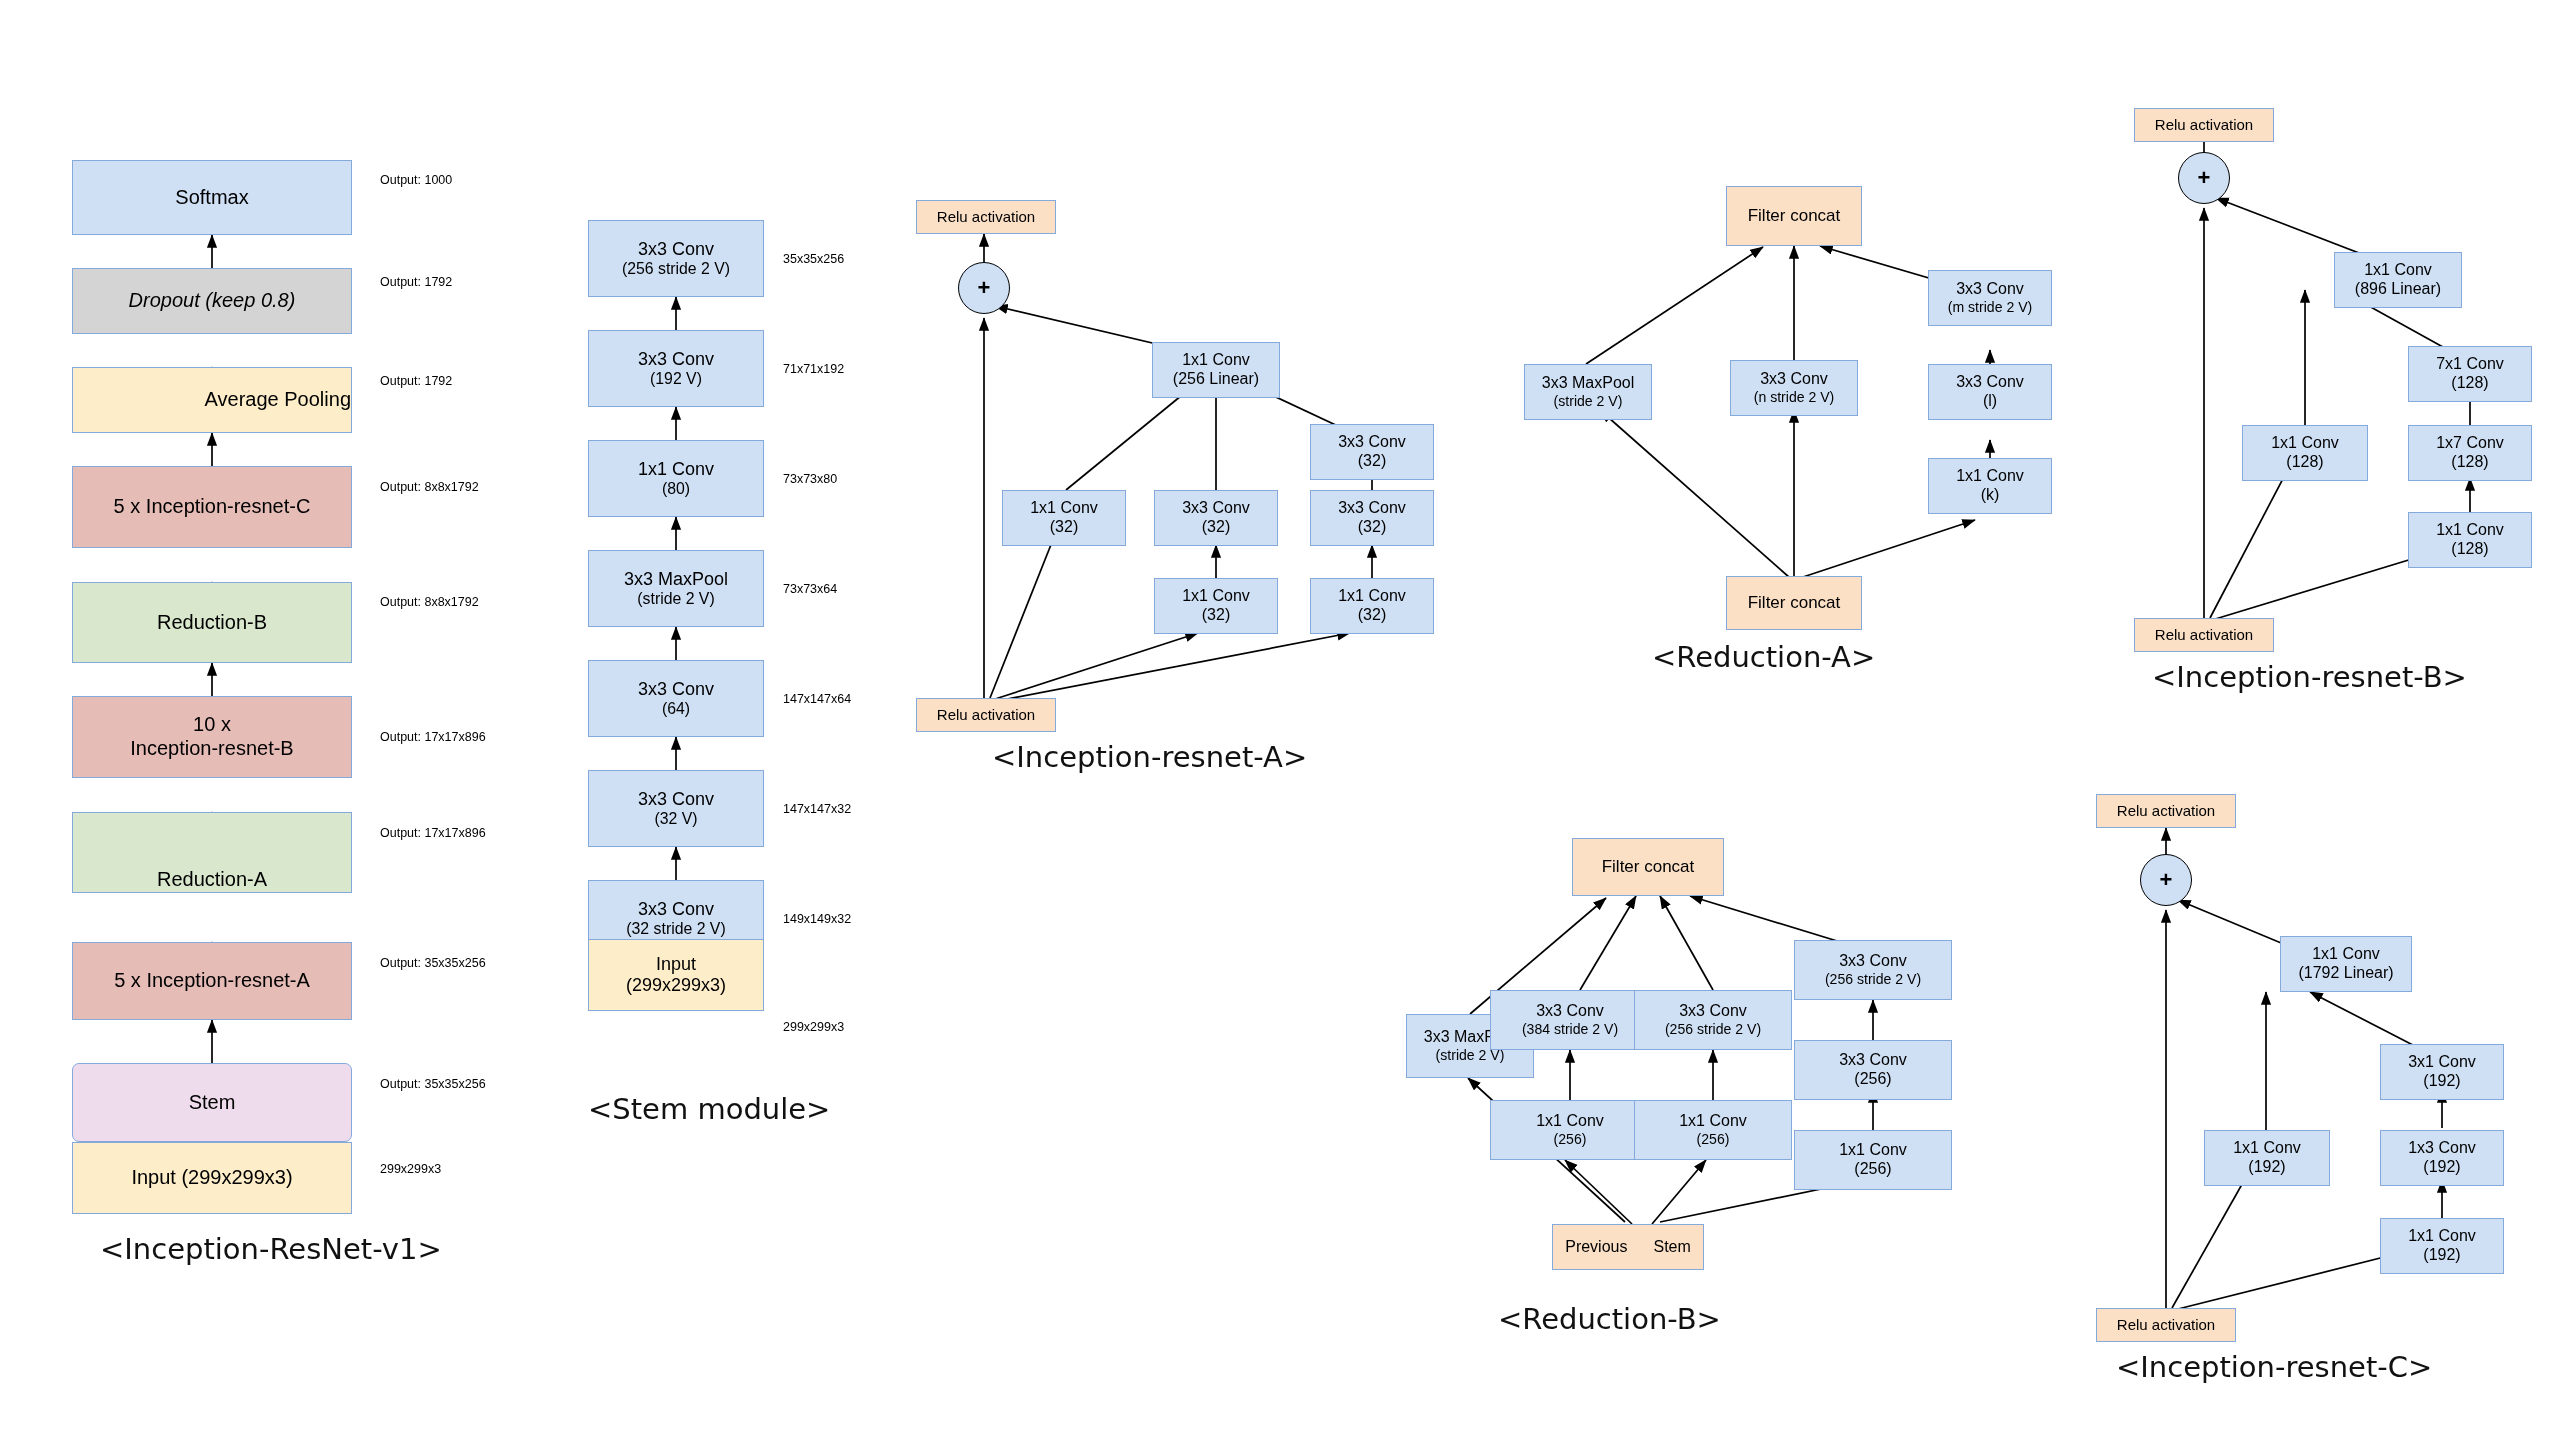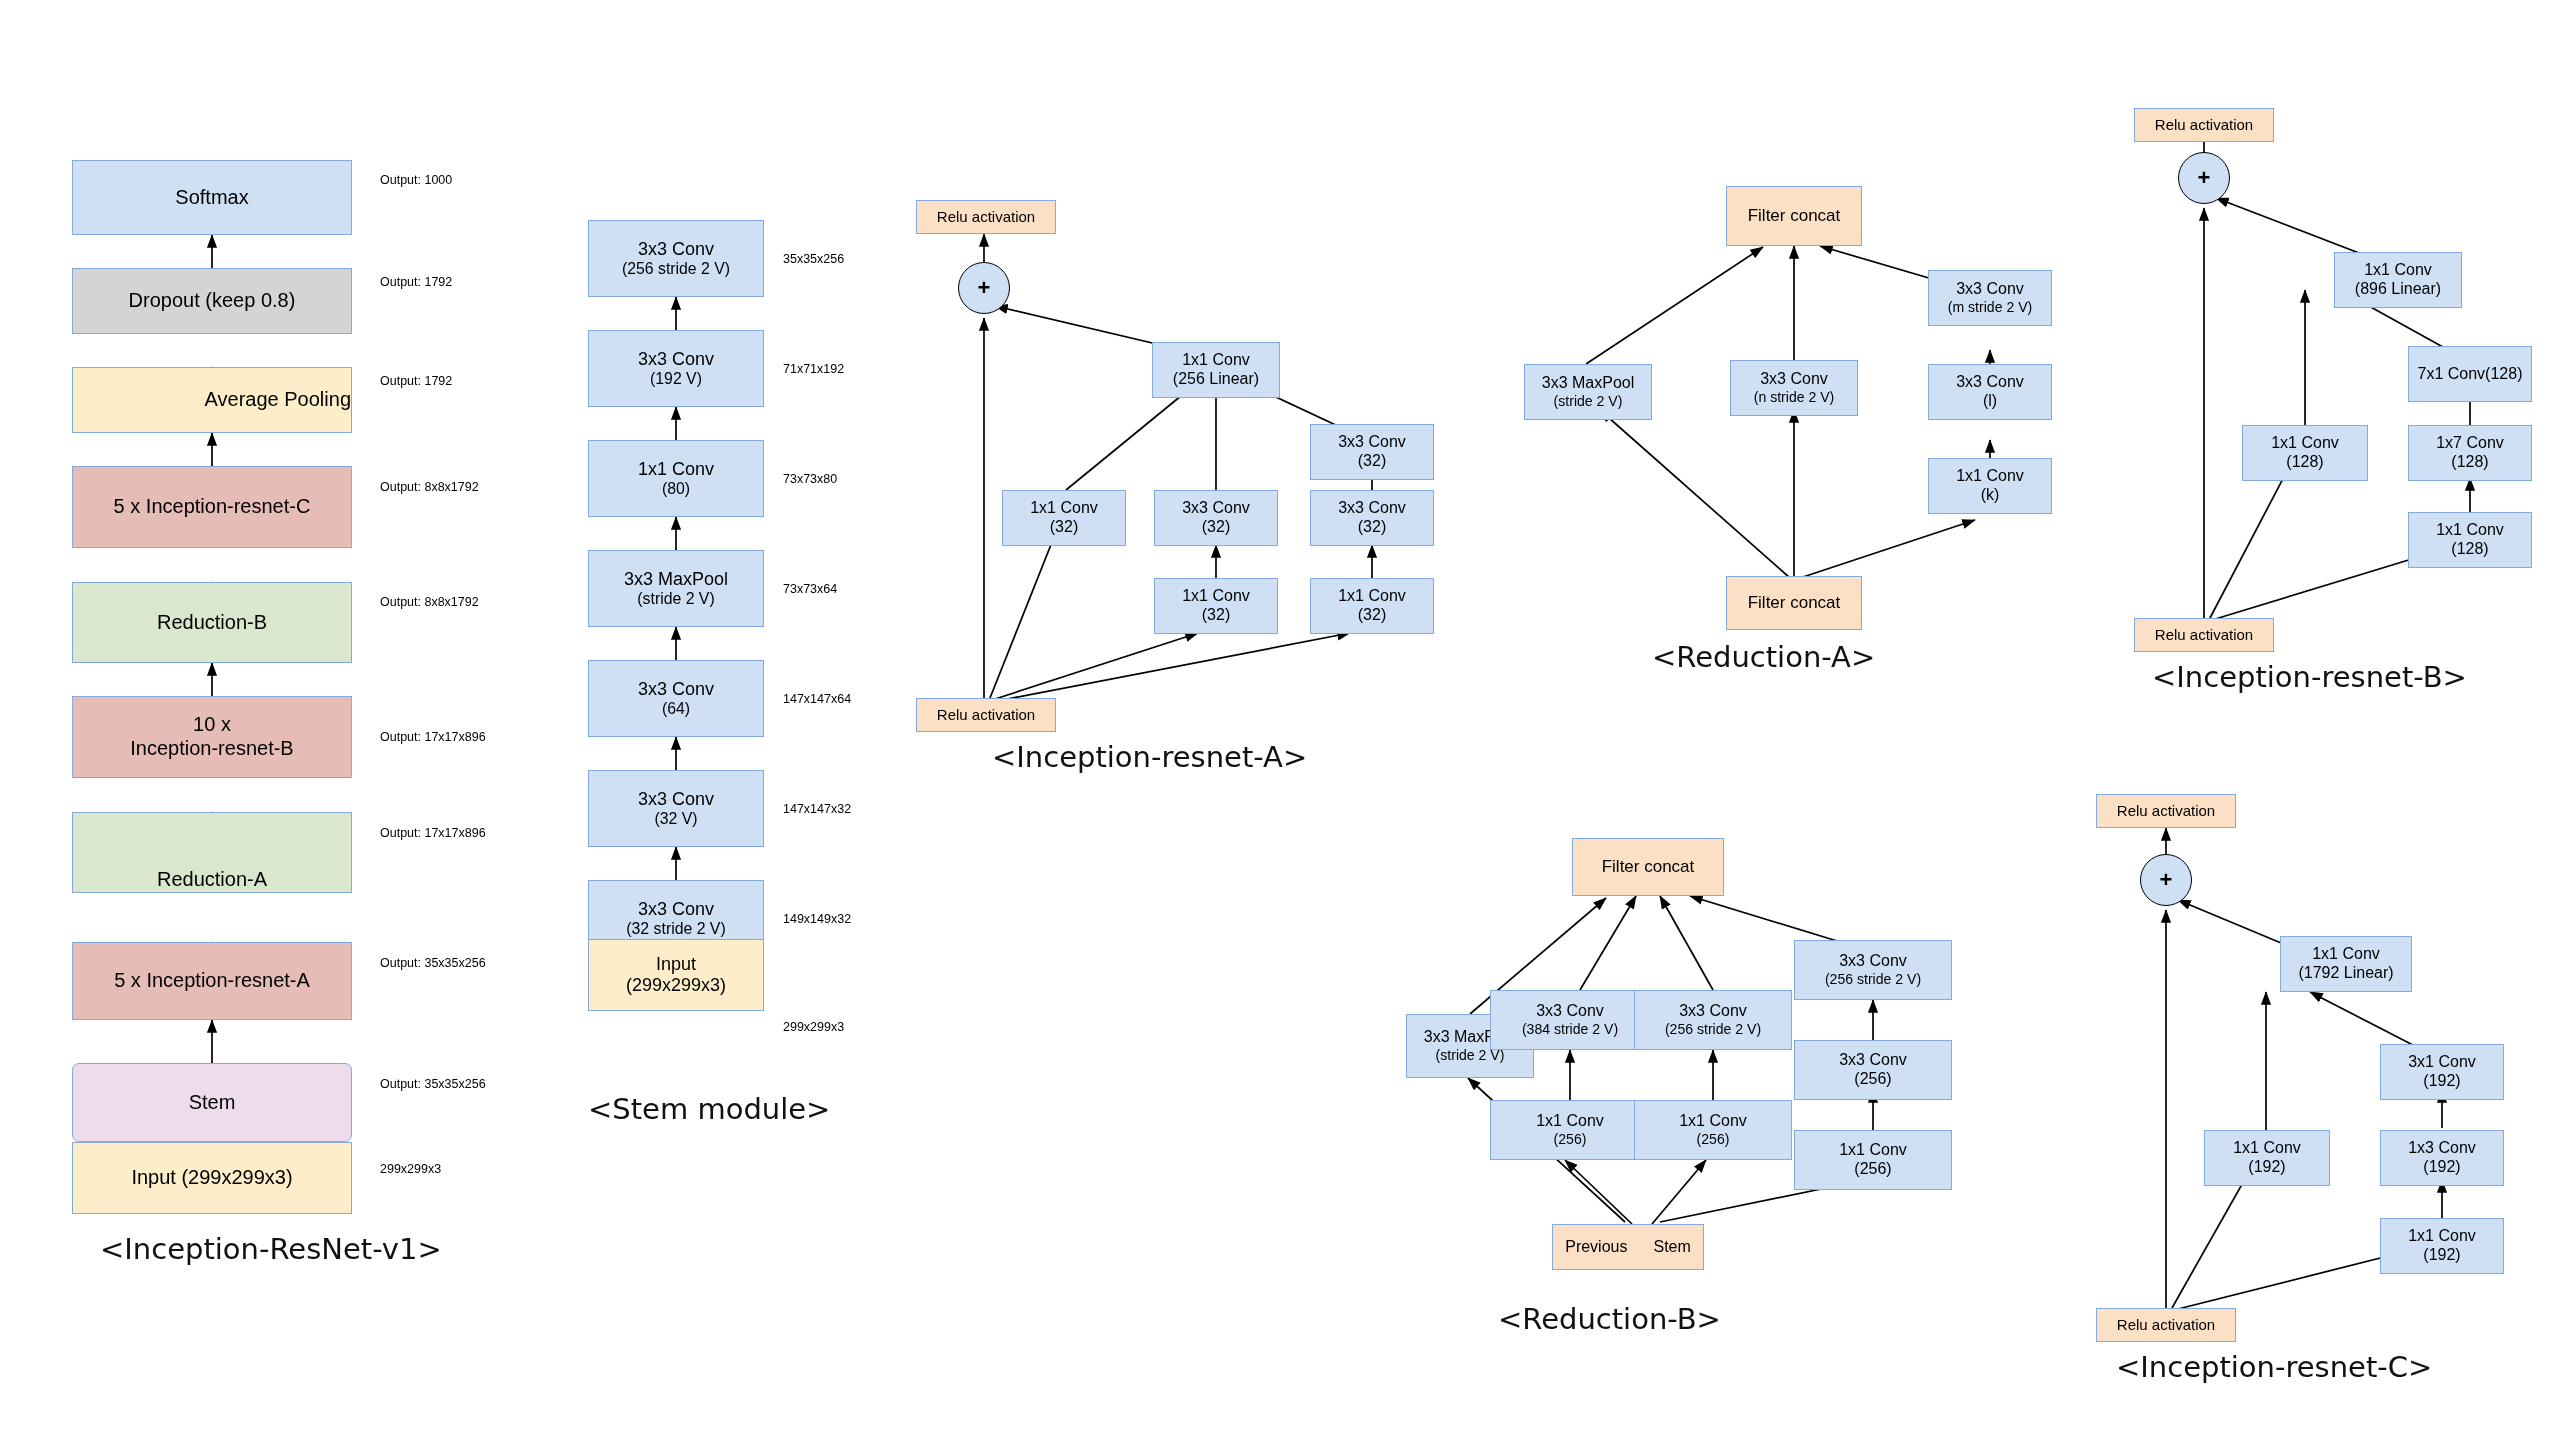--- a/index.html
+++ b/index.html
@@ -116,21 +116,21 @@
     <line x1="2172" y1="1308" x2="2258" y2="1156"></line>
     <line x1="2174" y1="1310" x2="2420" y2="1248"></line>
   </g>
 </svg>
 
 <div class="box b-blue f20" style="left:72px;top:160px;width:280px;height:75px;">
       <span>Softmax</span>
     </div>
 <div class="sidelabel" style="left:380px;top:173px;">Output: 1000</div>
 
-<div class="box b-grey f20" style="left:72px;top:268px;width:280px;height:66px;">
+<div class="box b-grey f20" style="left:72px;top:268px;width:280px;height:66px;font-style:italic;">
       <span>Dropout (keep 0.8)</span>
     </div>
 <div class="sidelabel" style="left:380px;top:275px;">Output: 1792</div>
 
 <div class="box b-yellow f20" style="left:72px;top:367px;width:280px;height:66px;justify-content:flex-end;">
       <span>Average Pooling</span>
     </div>
 <div class="sidelabel" style="left:380px;top:374px;">Output: 1792</div>
 
 <div class="box b-red f20" style="left:72px;top:466px;width:280px;height:82px;">
@@ -295,21 +295,21 @@
       <span>+</span>
     </div>
 <div class="box b-blue f16" style="left:2334px;top:252px;width:128px;height:56px;flex-direction:column;">
       <span>1x1 Conv</span>
       <span>(896 Linear)</span>
     </div>
 <div class="box b-blue f16" style="left:2242px;top:425px;width:126px;height:56px;flex-direction:column;">
       <span>1x1 Conv</span>
       <span>(128)</span>
     </div>
-<div class="box b-blue f16" style="left:2408px;top:346px;width:124px;height:56px;">
+<div class="box b-blue f16" style="left:2408px;top:346px;width:124px;height:56px;flex-direction:column;">
       <span>7x1 Conv</span>
       <span>(128)</span>
     </div>
 <div class="box b-blue f16" style="left:2408px;top:425px;width:124px;height:56px;flex-direction:column;">
       <span>1x7 Conv</span>
       <span>(128)</span>
     </div>
 <div class="box b-blue f16" style="left:2408px;top:512px;width:124px;height:56px;flex-direction:column;">
       <span>1x1 Conv</span>
       <span>(128)</span>

